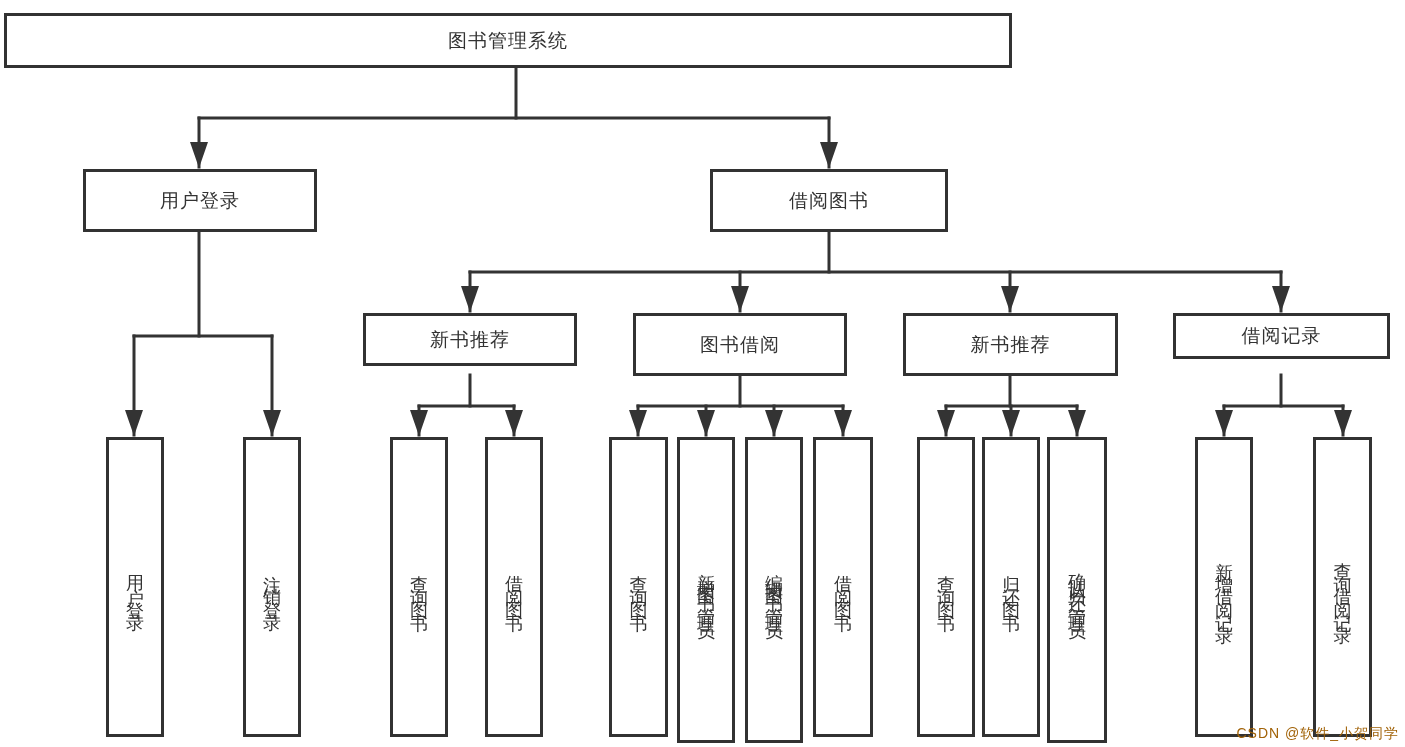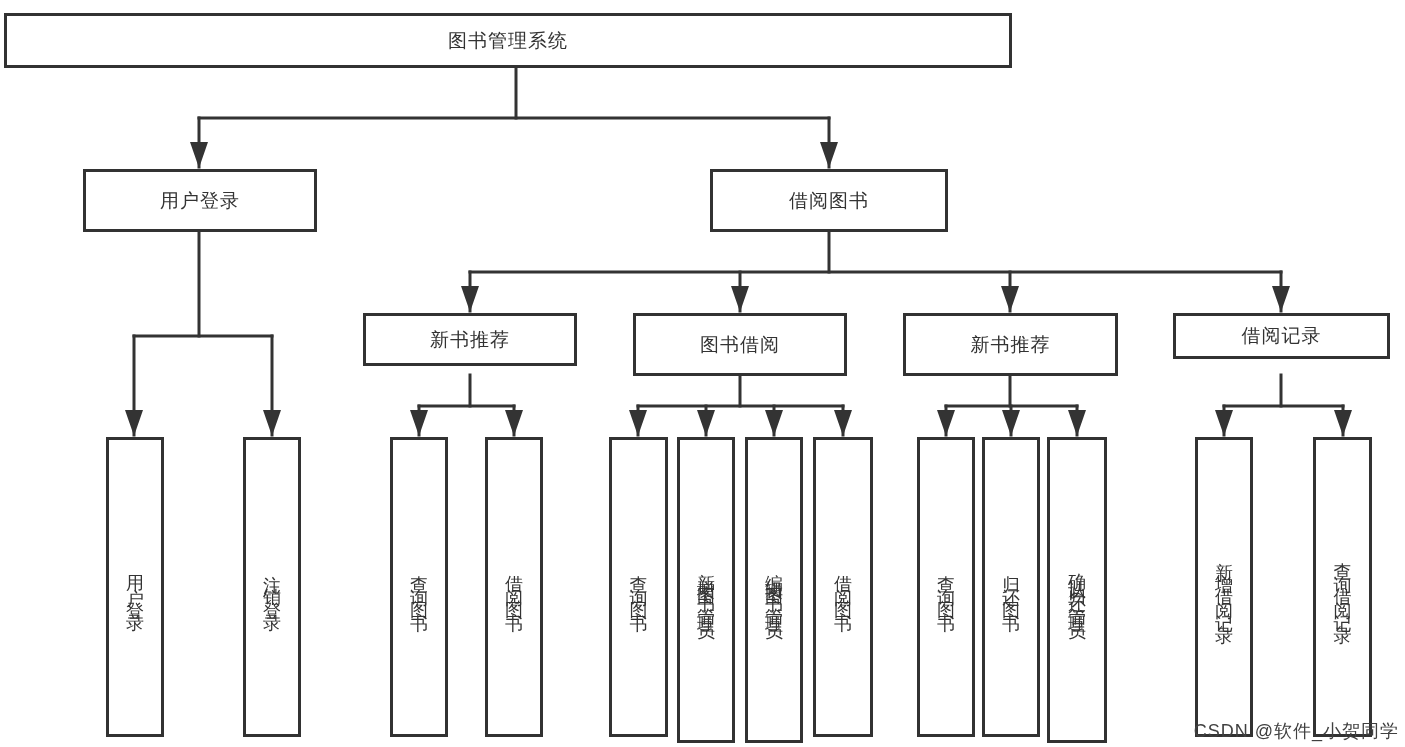--- a/index.html
+++ b/index.html
@@ -38,22 +38,22 @@
     font-size: 18px;
     letter-spacing: 13px;
     color: #333333;
     line-height: 1;
   }
   .vbox.dense span { letter-spacing: 7px; }
   .watermark {
     position: absolute;
     right: 6px;
     bottom: 4px;
-    font-size: 18px;
-    color: #404040;
+    font-size: 14px;
+    color: #a16207;
     letter-spacing: 1px;
     z-index: 10;
     white-space: nowrap;
   }
 </style>
 </head>
 <body>
 
 <div id="canvas">
 

